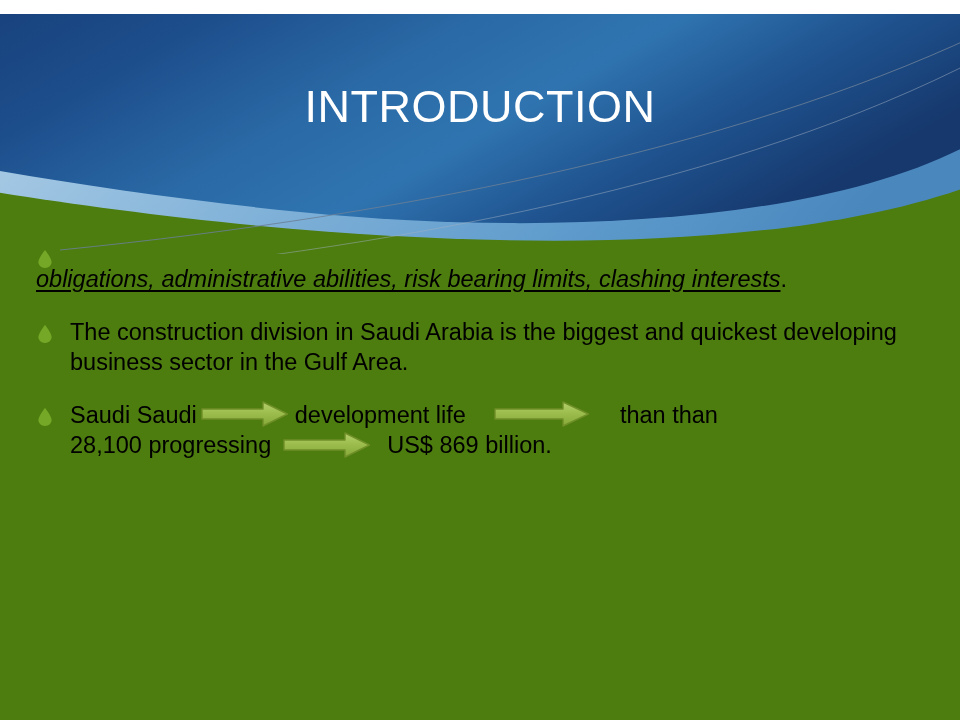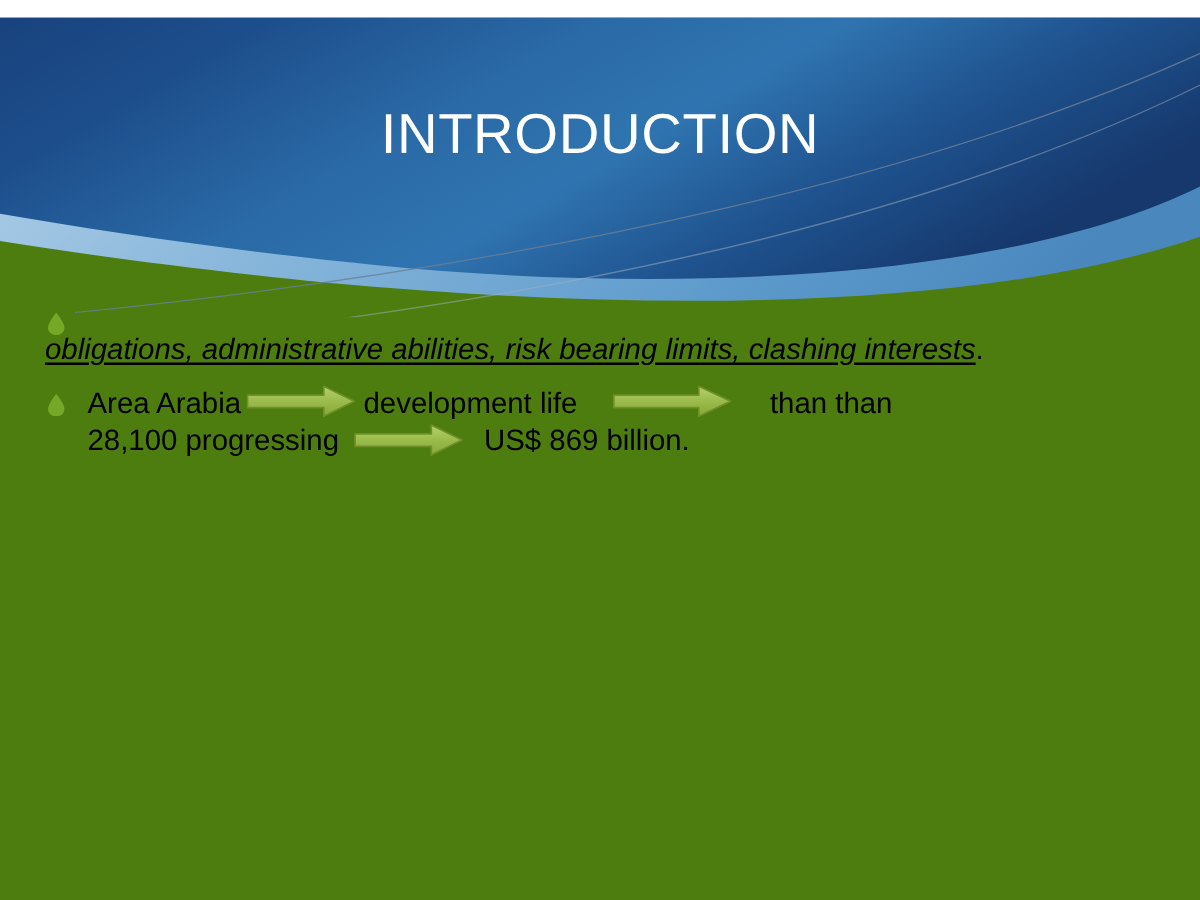--- a/index.html
+++ b/index.html
@@ -76,21 +76,21 @@
     top: 8px;
     width: 14px;
     height: 18px;
   }
   .drop-icon svg { display: block; }
 
   .plain-row {
     position: relative;
     padding-left: 36px;
     padding-right: 26px;
-    margin-bottom: 12px;
+    margin-bottom: 22px;
   }
   .plain-row .btext {
     font-family: "Liberation Sans", sans-serif;
     font-size: 23.5px;
     color: #000000;
     line-height: 1.30;
   }
   .ital-underline {
     font-style: italic;
     text-decoration: underline;
@@ -159,29 +159,37 @@
       </span>
     </div>
 
 
     <div class="plain-row">
       <span class="btext">
         <span class="ital-underline">obligations, administrative abilities, risk bearing limits, clashing interests</span><span>.</span>
       </span>
     </div>
 
-
     <div class="bullet-row">
       <span class="drop-icon">
         <svg width="14" height="18" viewBox="0 0 14 18" xmlns="http://www.w3.org/2000/svg">
           <path d="M7 0 C 7 0, 13.6 8.2, 13.6 12.1 C 13.6 15.4, 10.7 18, 7 18 C 3.3 18, 0.4 15.4, 0.4 12.1 C 0.4 8.2, 7 0, 7 0 Z" fill="#76a828"></path>
         </svg>
       </span>
+      <span class="btext">The construction division in Saudi Arabia is the biggest and quickest developing business sector in the Gulf Area.</span>
+    </div>
+
+    <div class="bullet-row">
+      <span class="drop-icon">
+        <svg width="14" height="18" viewBox="0 0 14 18" xmlns="http://www.w3.org/2000/svg">
+          <path d="M7 0 C 7 0, 13.6 8.2, 13.6 12.1 C 13.6 15.4, 10.7 18, 7 18 C 3.3 18, 0.4 15.4, 0.4 12.1 C 0.4 8.2, 7 0, 7 0 Z" fill="#76a828"></path>
+        </svg>
+      </span>
       <span class="btext">
-        <span>Area Arabia</span><span class="sp" style="width:4px"></span><span class="arrow">
+        <span>Saudi Saudi</span><span class="sp" style="width:4px"></span><span class="arrow">
           <svg width="88" height="28" viewBox="0 0 88 28" xmlns="http://www.w3.org/2000/svg">
             <defs>
               <linearGradient id="agA" x1="0" y1="0" x2="0" y2="1">
                 <stop offset="0%" stop-color="#b4cf6d"></stop>
                 <stop offset="45%" stop-color="#9dbe4e"></stop>
                 <stop offset="100%" stop-color="#85a838"></stop>
               </linearGradient>
             </defs>
             <path d="M1,9 L62,9 L62,2 L86.5,14 L62,26 L62,19 L1,19 Z" fill="url(#agA)" stroke="#6f8f28" stroke-width="1.4" stroke-linejoin="round"></path>
           </svg>

